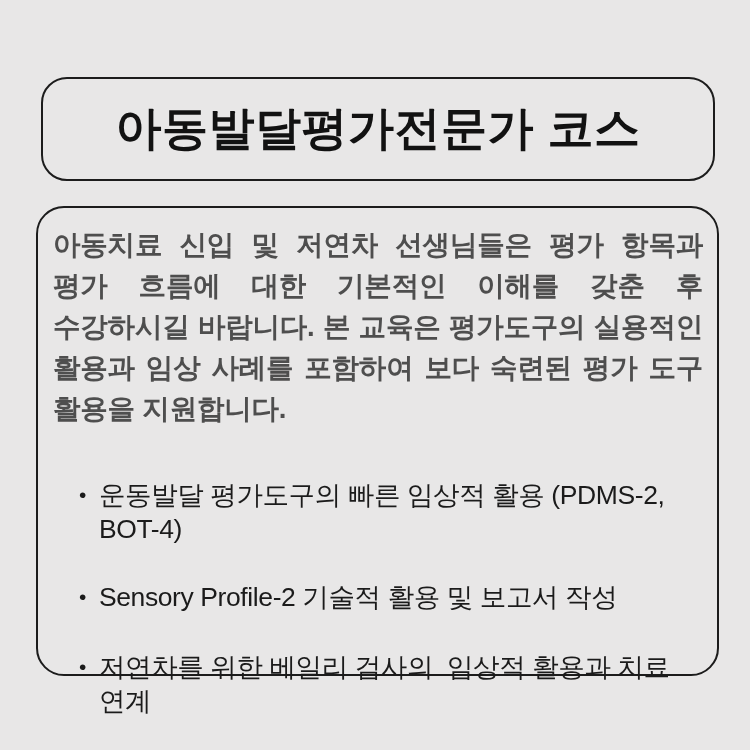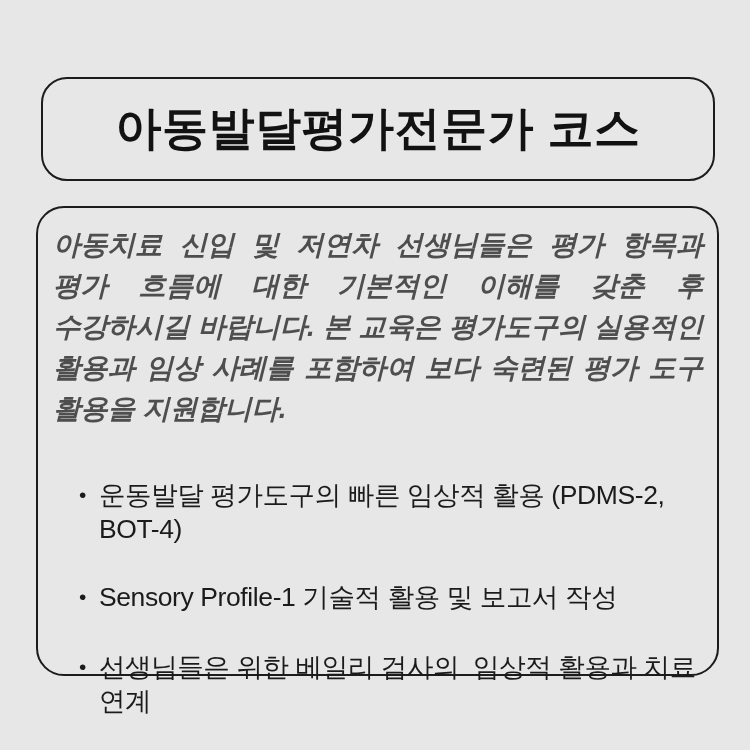--- a/index.html
+++ b/index.html
@@ -51,21 +51,20 @@
   }
 
   .intro-paragraph {
     font-size: 27.5px;
     font-weight: 700;
     color: #4e4e4e;
     line-height: 41px;
     text-align: justify;
     word-break: keep-all;
     letter-spacing: -0.2px;
-    font-style: italic;
   }
 
   .bullet-list {
     list-style: none;
     margin-top: 47px;
     padding-left: 24px;
     padding-right: 4px;
     display: flex;
     flex-direction: column;
     gap: 30px;
@@ -101,20 +100,20 @@
 <div class="card content-card">
   <p class="intro-paragraph">아동치료 신입 및 저연차 선생님들은 평가 항목과 평가 흐름에 대한 기본적인 이해를 갖춘 후 수강하시길 바랍니다. 본 교육은 평가도구의 실용적인 활용과 임상 사례를 포함하여 보다 숙련된 평가 도구 활용을 지원합니다.</p>
 
   <ul class="bullet-list">
     <li class="bullet-item">
       <span class="bullet-dot">•</span>
       <span>운동발달 평가도구의 빠른 임상적 활용 (PDMS-2, BOT-4)</span>
     </li>
     <li class="bullet-item">
       <span class="bullet-dot">•</span>
-      <span>Sensory Profile-1 기술적 활용 및 보고서 작성</span>
+      <span>Sensory Profile-2 기술적 활용 및 보고서 작성</span>
     </li>
     <li class="bullet-item">
       <span class="bullet-dot">•</span>
-      <span>선생님들은 위한 베일리 검사의  임상적 활용과 치료 연계</span>
+      <span>저연차를 위한 베일리 검사의  임상적 활용과 치료 연계</span>
     </li>
   </ul>
 </div>
 
 </body></html>

